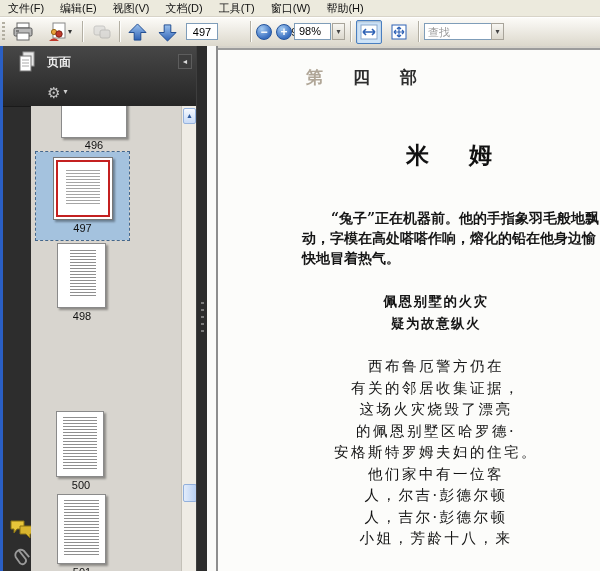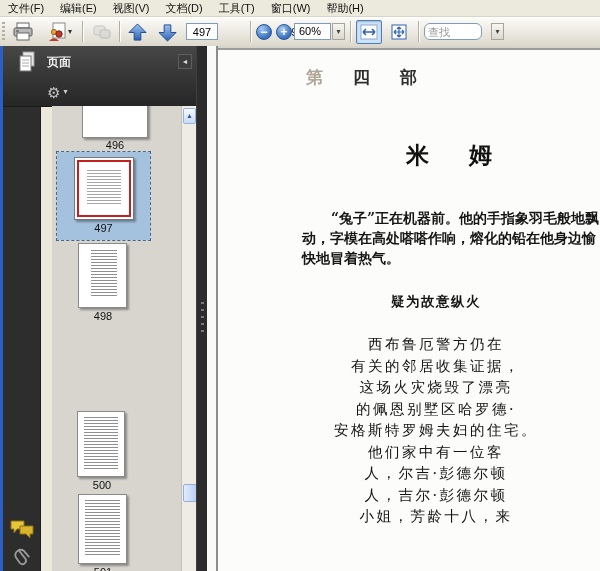--- a/index.html
+++ b/index.html
@@ -49,21 +49,21 @@
   .panel-title{margin-left:10px;color:#ececec;font-size:12px;font-weight:bold;}
   .collapse-btn{position:absolute;right:4px;top:8px;width:14px;height:15px;background:#3d3d3d;
         border:1px solid #5d5d5d;color:#dcdcdc;font-size:7px;line-height:13px;text-align:center;padding:0;}
   .options-row{position:absolute;left:37px;top:32px;right:0;height:28px;}
   .gear-btn{position:absolute;left:5px;top:4px;height:20px;background:transparent;border:0;
         display:flex;align-items:center;gap:3px;padding:0 2px;}
   .gear-glyph{color:#c2c2c2;font-size:15px;line-height:15px;}
   .gear-btn .caret{color:#cfcfcf;}
 
   
-  .thumb-area{position:absolute;left:52px;top:106px;width:161px;bottom:0;background:#d8d5cf;overflow:hidden;}
+  .thumb-area{position:absolute;left:31px;top:106px;width:161px;bottom:0;background:#d8d5cf;overflow:hidden;}
   .thumb{position:absolute;}
   .tpage{position:absolute;background:#fff;border:1px solid #8a8a8a;
         box-shadow:2px 2px 2px rgba(0,0,0,.35);}
   .tlabel{position:absolute;width:100%;text-align:center;font-size:11px;color:#111;}
   .tl{position:absolute;background:repeating-linear-gradient(180deg,#8f8f8f 0,#8f8f8f 1px,transparent 1px,transparent 3px);}
   .t496{left:30px;top:0;width:66px;height:48px;}
   .t496 .tpage{left:0;top:-6px;width:64px;height:37px;border-top:0;}
   .t496 .tlabel{top:33px;}
   .t497{left:5px;top:46px;width:93px;height:88px;background:#a4c2de;outline:1px dashed #44678c;}
   .t497 .tpage{left:17px;top:5px;width:58px;height:61px;border-color:#777;}
@@ -194,21 +194,21 @@
     </button>
 
     <input class="box-input" style="left: 186px; width: 32px; text-align: center;" value="497">
     <span class="page-total">/ 593</span>
 
     <div class="tsep" style="left:250px;"></div>
 
     <button class="circle-btn" style="left:256px;">−</button>
     <button class="circle-btn" style="left:276px;">+</button>
 
-    <div class="zoom-display">60%</div>
+    <div class="zoom-display">98%</div>
     <button class="combo-caret" style="left:332px;">
       <span>▾</span>
     </button>
 
     <div class="tsep" style="left:350px;"></div>
 
     <button class="tbtn pressed" style="left:356px;width:26px;">
       <svg width="18" height="16" viewBox="0 0 18 16">
         <rect x="1" y="1" width="16" height="14" fill="#fff" stroke="#8aa8cc"></rect>
         <path d="M3 8 h12 M3 8 l3 -3 M3 8 l3 3 M15 8 l-3 -3 M15 8 l-3 3" stroke="#2f62b5" stroke-width="1.6" fill="none"></path>
@@ -216,21 +216,21 @@
     </button>
     <button class="tbtn" style="left:386px;width:26px;">
       <svg width="18" height="16" viewBox="0 0 18 16">
         <rect x="2" y="1" width="14" height="14" fill="#fff" stroke="#2f62b5"></rect>
         <path d="M9 3 v10 M9 3 l-2 2 M9 3 l2 2 M9 13 l-2 -2 M9 13 l2 -2 M4 8 h10 M4 8 l2 -2 M4 8 l2 2 M14 8 l-2 -2 M14 8 l-2 2" stroke="#2f62b5" stroke-width="1.2" fill="none"></path>
       </svg>
     </button>
 
     <div class="tsep" style="left:418px;"></div>
 
-    <input class="box-input find-input" style="left: 424px; width: 58px; border-radius: 6px;" placeholder="查找">
+    <input class="box-input find-input" style="left: 424px; width: 68px;" placeholder="查找">
     <button class="combo-caret" style="left:491px;">
       <span>▾</span>
     </button>
   </div>
 
   <div class="edge-blue"></div>
   <div class="nav-strip">
     <button class="strip-btn" style="top:470px;">
       <svg width="27" height="23" viewBox="0 0 27 23">
         <path d="M2 3 h13 v8 h-7 l-3 4 v-4 h-3 z" fill="#e7c53a" stroke="#8a7312"></path>
@@ -328,20 +328,21 @@
       <span>姆</span>
     </div>
 
     <div class="para">
       <div class="pl1">“兔子”正在机器前。他的手指象羽毛般地飘</div>
       <div>动，字模在高处嗒嗒作响，熔化的铅在他身边愉</div>
       <div>快地冒着热气。</div>
     </div>
 
     <div class="news">
+      <div class="nh">佩恩别墅的火灾</div>
       <div class="nh">疑为故意纵火</div>
       <div class="nsp"></div>
       <div class="nl">西布鲁厄警方仍在</div>
       <div class="nl">有关的邻居收集证据，</div>
       <div class="nl">这场火灾烧毁了漂亮</div>
       <div class="nl">的佩恩别墅区哈罗德·</div>
       <div class="nl">安格斯特罗姆夫妇的住宅。</div>
       <div class="nl">他们家中有一位客</div>
       <div class="nl">人，尔吉·彭德尔顿</div>
       <div class="nl">人，吉尔·彭德尔顿</div>

